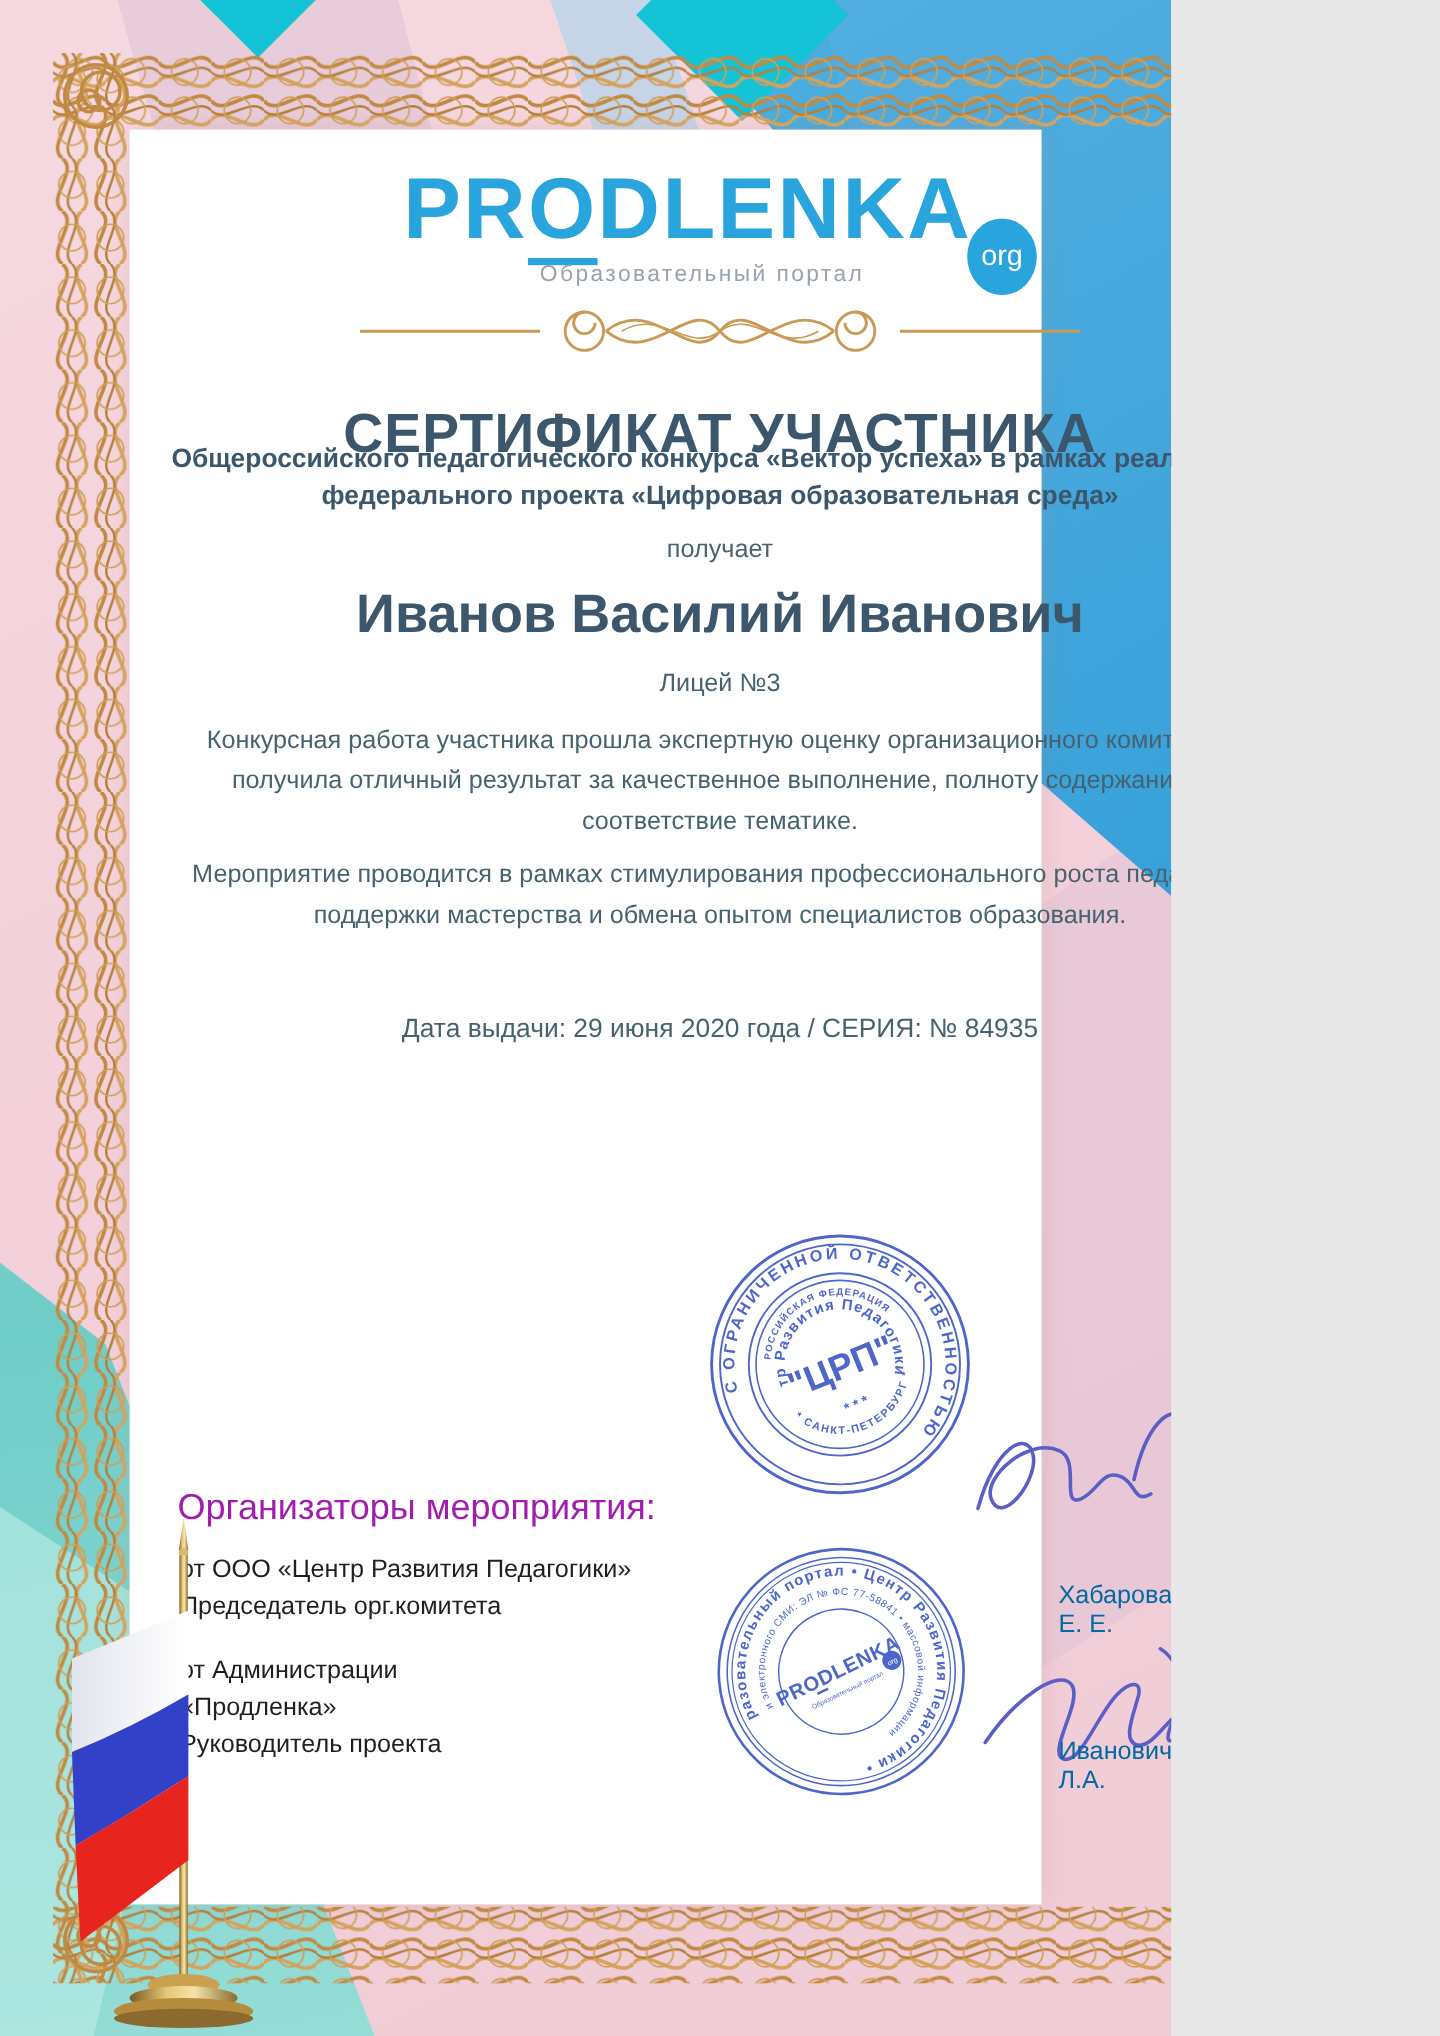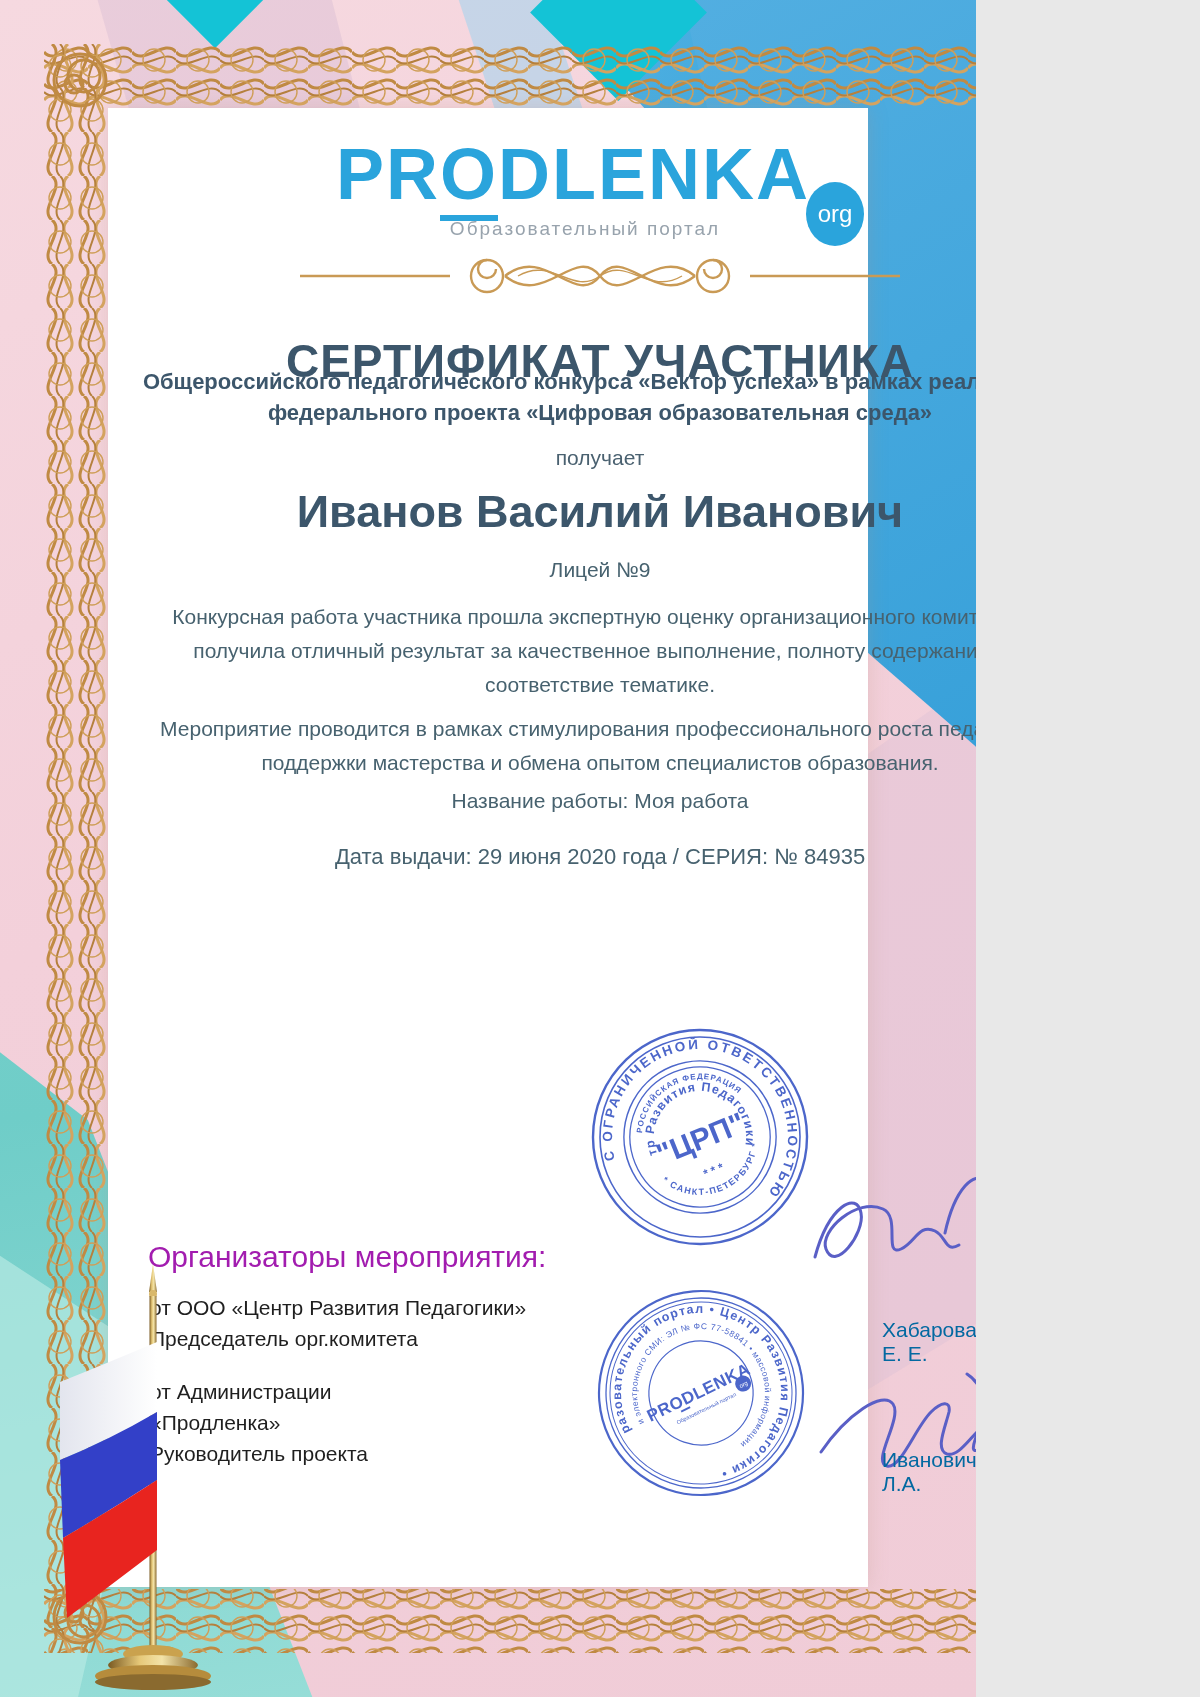--- a/index.html
+++ b/index.html
@@ -130,24 +130,23 @@
       <path d="M205,28 C245,-4 275,60 300,28 C325,-4 355,60 395,28"></path>
       <path d="M205,28 C245,60 275,-4 300,28 C325,60 355,-4 395,28"></path>
       <path d="M218,28 C252,8 272,48 300,28 C328,8 348,48 382,28" stroke-width="1.4"></path>
     </g>
   </svg>
 
   <h1 class="abs ctext title">СЕРТИФИКАТ УЧАСТНИКА</h1>
   <p class="abs ctext subtitle">Общероссийского педагогического конкурса «Вектор успеха» в рамках реализации федерального проекта «Цифровая образовательная среда»</p>
   <p class="abs ctext receives">получает</p>
   <h2 class="abs ctext name">Иванов Василий Иванович</h2>
-  <p class="abs ctext school">Лицей №9</p>
+  <p class="abs ctext school">Лицей №3</p>
   <p class="abs para p1">Конкурсная работа участника прошла экспертную оценку организационного комитета и получила отличный результат за качественное выполнение, полноту содержания и соответствие тематике.</p>
   <p class="abs para p2">Мероприятие проводится в рамках стимулирования профессионального роста педагогов, поддержки мастерства и обмена опытом специалистов образования.</p>
-  <p class="abs ctext work">Название работы: Моя работа</p>
   <p class="abs ctext issue">Дата выдачи: 29 июня 2020 года / СЕРИЯ: № 84935</p>
 
   <div class="abs organizers">Организаторы мероприятия:</div>
   <div class="abs orgblock ob1">
     <div>от ООО «Центр Развития Педагогики»</div>
     <div>Председатель орг.комитета</div>
   </div>
   <div class="abs orgblock ob2">
     <div>от Администрации</div>
     <div>«Продленка»</div>

